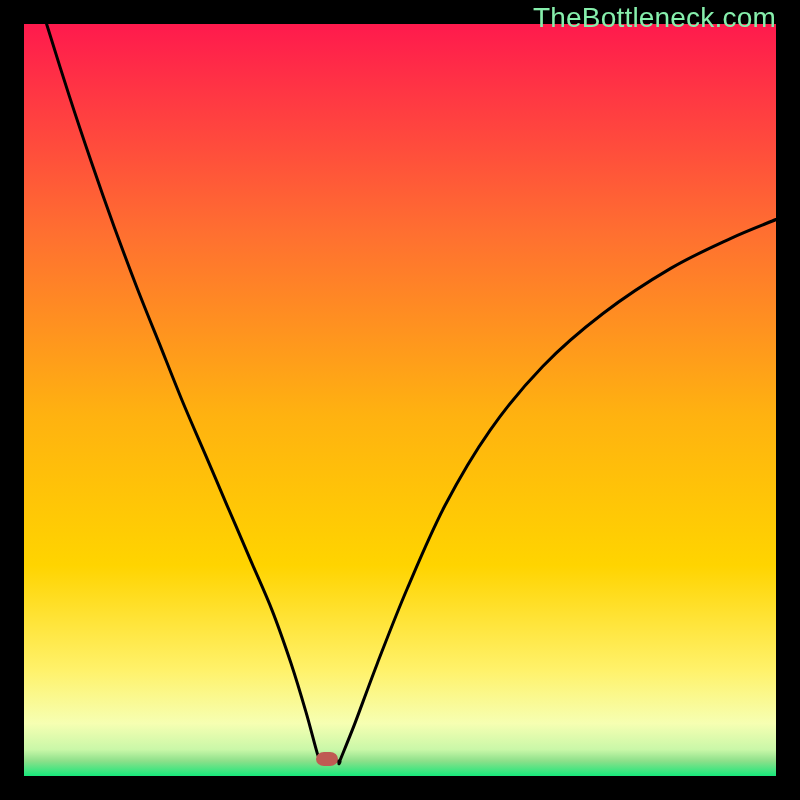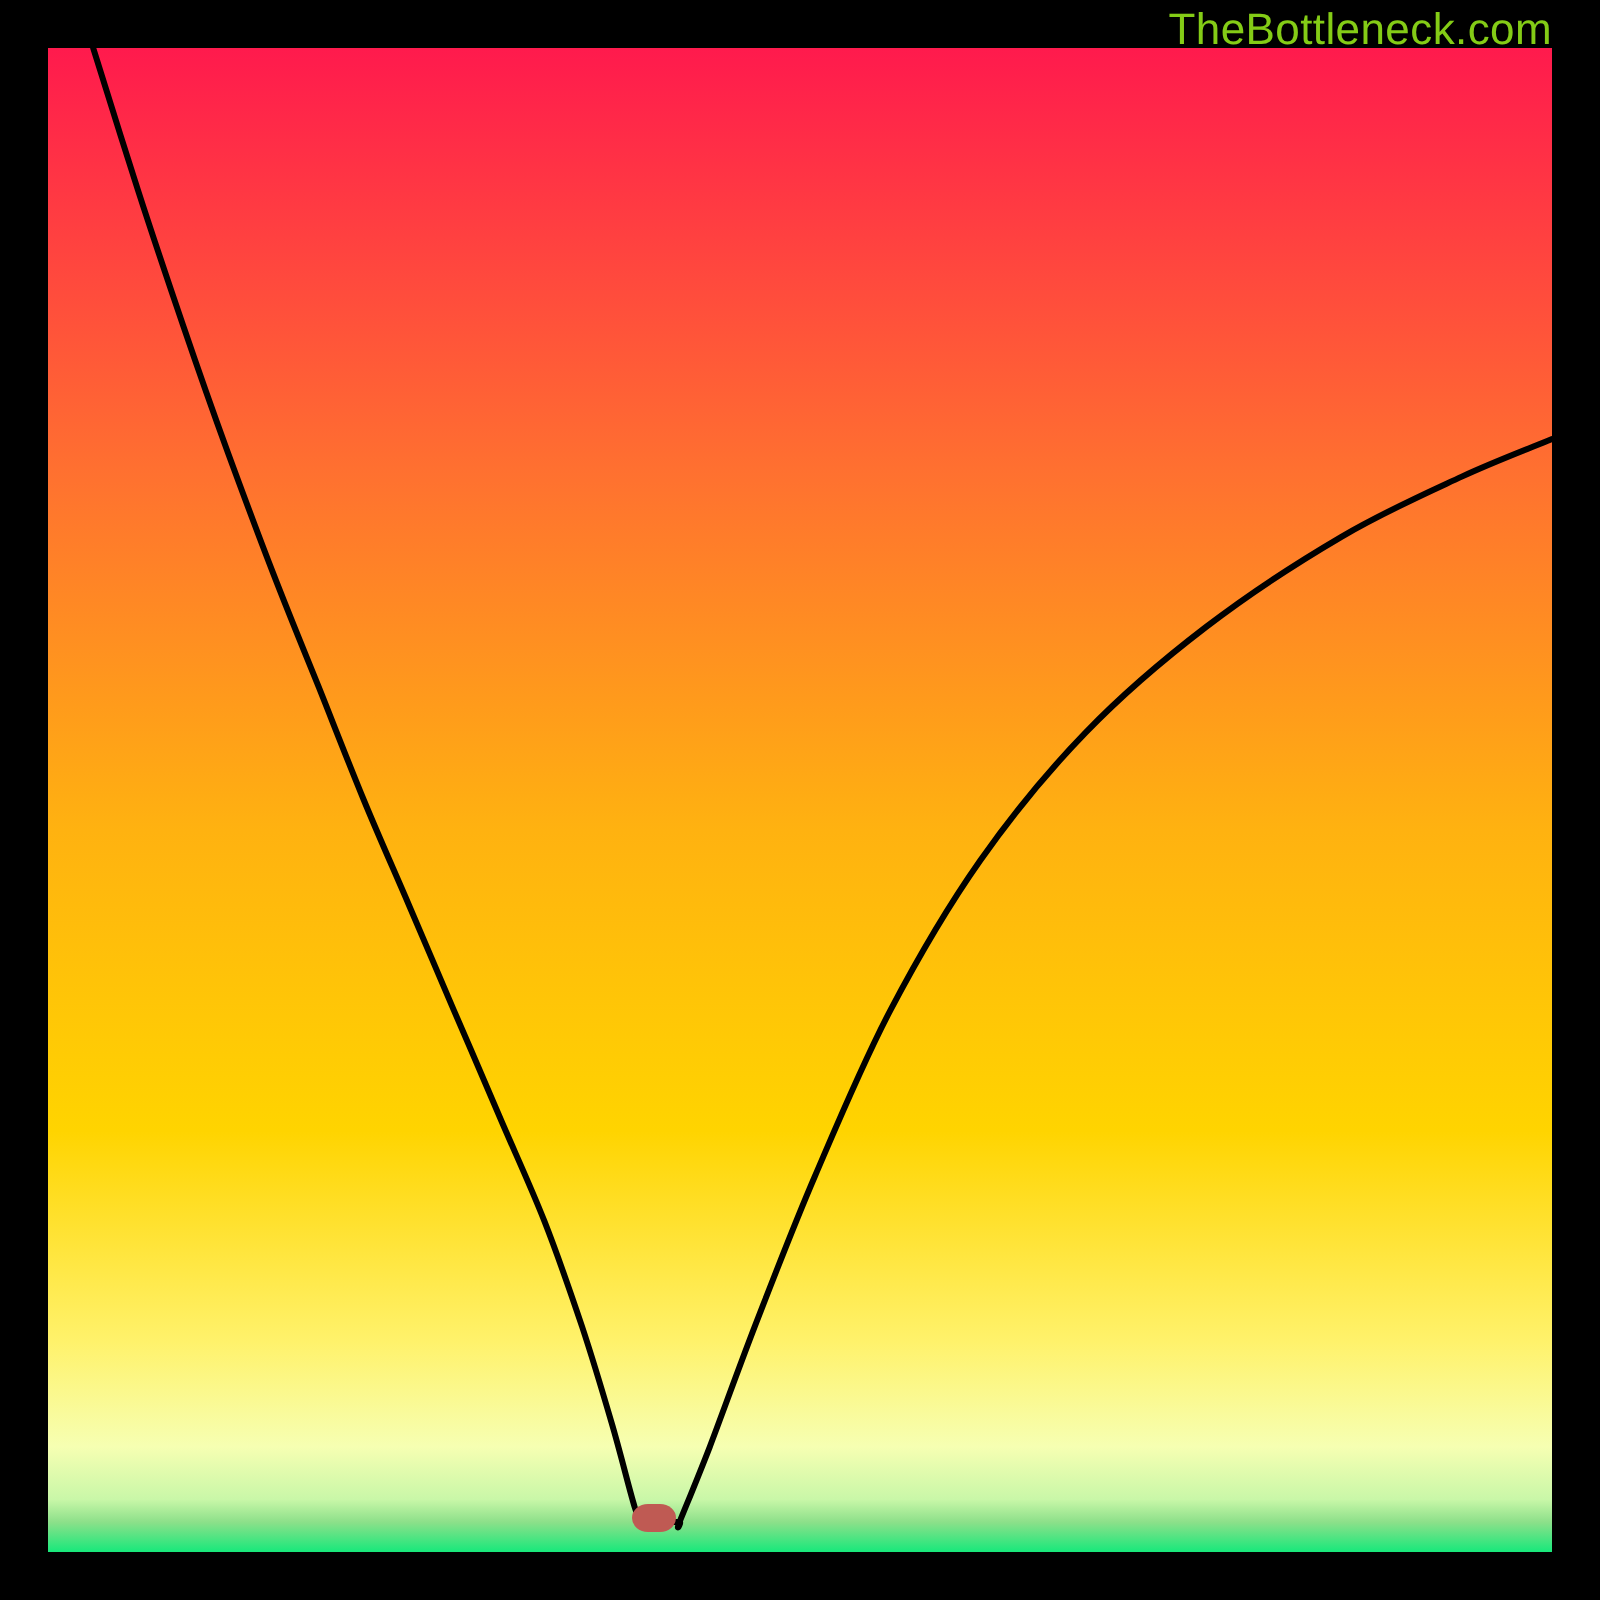--- a/index.html
+++ b/index.html
@@ -16,22 +16,22 @@
     left: 24px;
     top: 24px;
     width: 752px;
     height: 752px;
     background: #000;
   }
   .watermark {
     position: absolute;
     top: 2px;
     right: 24px;
-    color: #84cc16;
-    font-size: 22px;
+    color: #86efac;
+    font-size: 28px;
     font-weight: 500;
     letter-spacing: 0.2px;
     user-select: none;
   }
   .marker {
     position: absolute;
     width: 22px;
     height: 14px;
     border-radius: 8px / 7px;
     background: #bf5a53;

